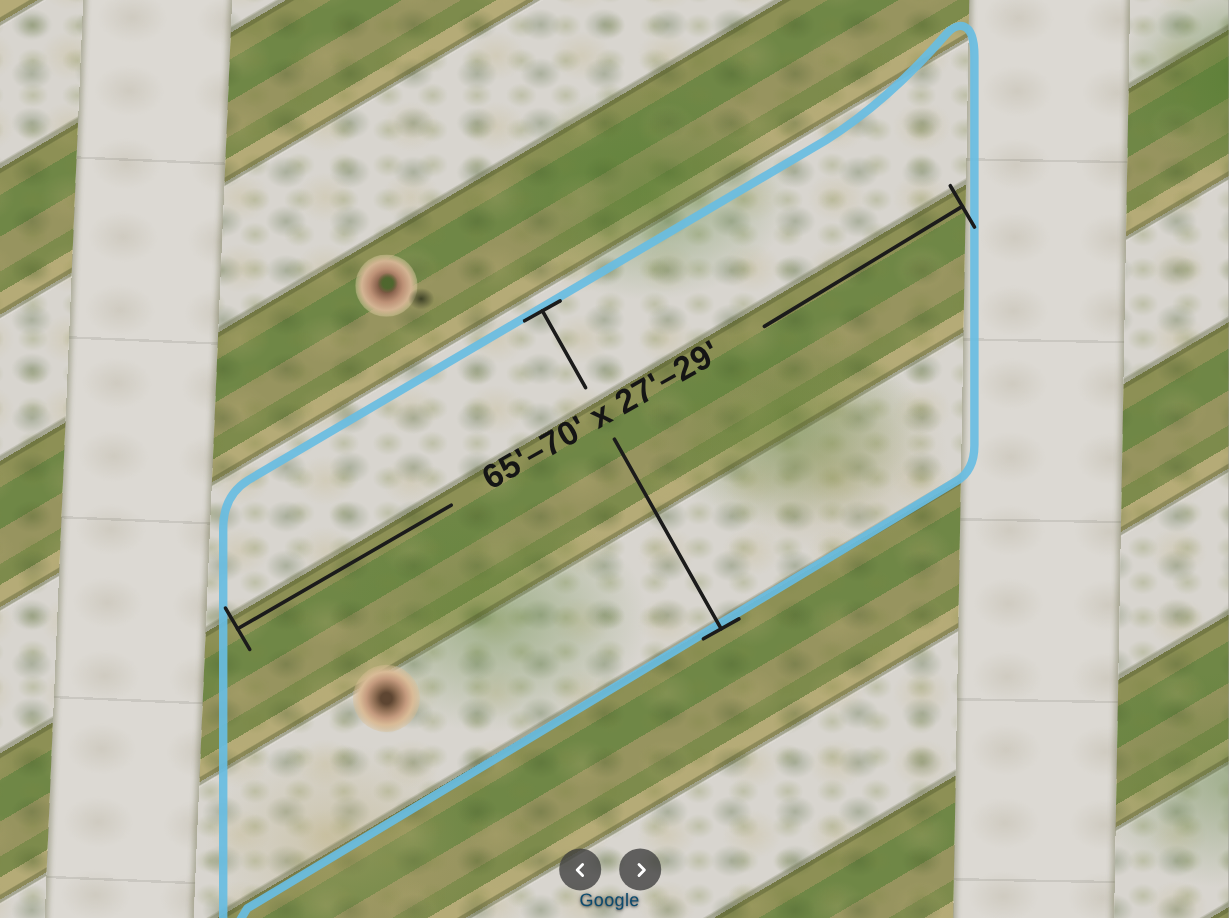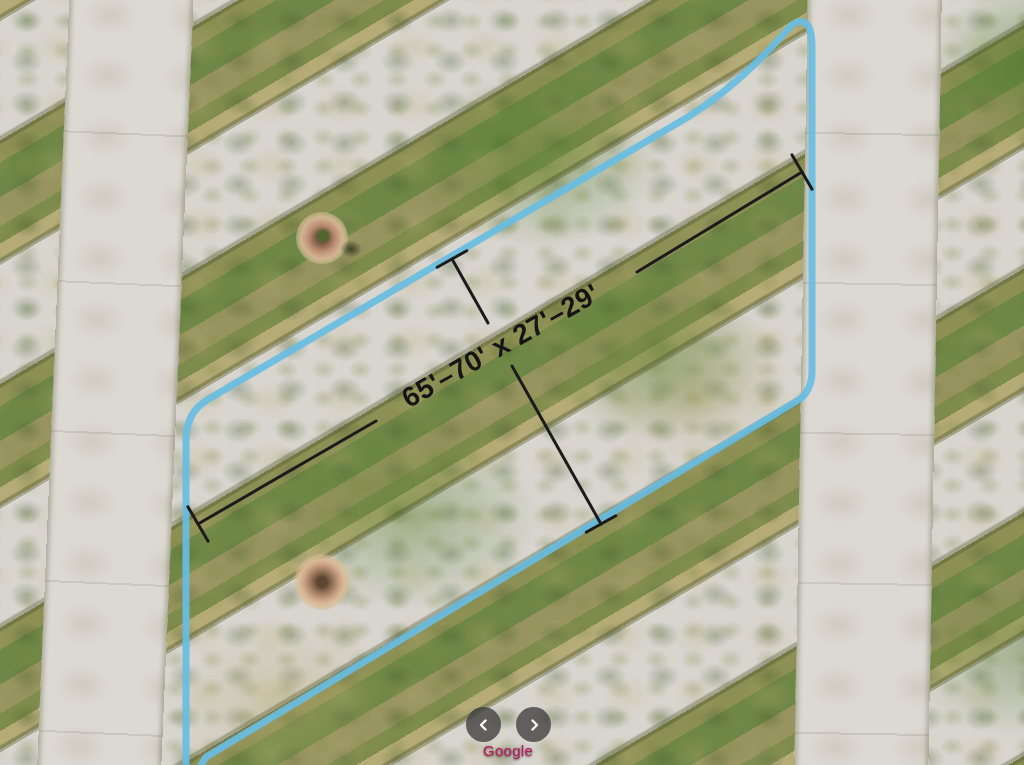--- a/index.html
+++ b/index.html
@@ -102,21 +102,21 @@
   
   .nav-btn{
     position:absolute;top:707px;width:35px;height:35px;border:none;border-radius:50%;
     background:rgba(62,62,62,.78);display:flex;align-items:center;justify-content:center;
     cursor:pointer;padding:0;
   }
   .nav-prev{left:466px;}
   .nav-next{left:516px;}
   .watermark{
     position:absolute;left:508px;top:742px;transform:translateX(-50%);
-    color:#be185d;font-size:15px;font-weight:500;letter-spacing:.3px;
+    color:#0c4a6e;font-size:15px;font-weight:500;letter-spacing:.3px;
     text-shadow:0 1px 2px rgba(0,0,0,.5), 0 0 4px rgba(0,0,0,.35);
   }
 </style>
 </head>
 <body>
 
 <div class="viewport">
 
   <div class="stripes"></div>
   <div class="road road-left"></div>

